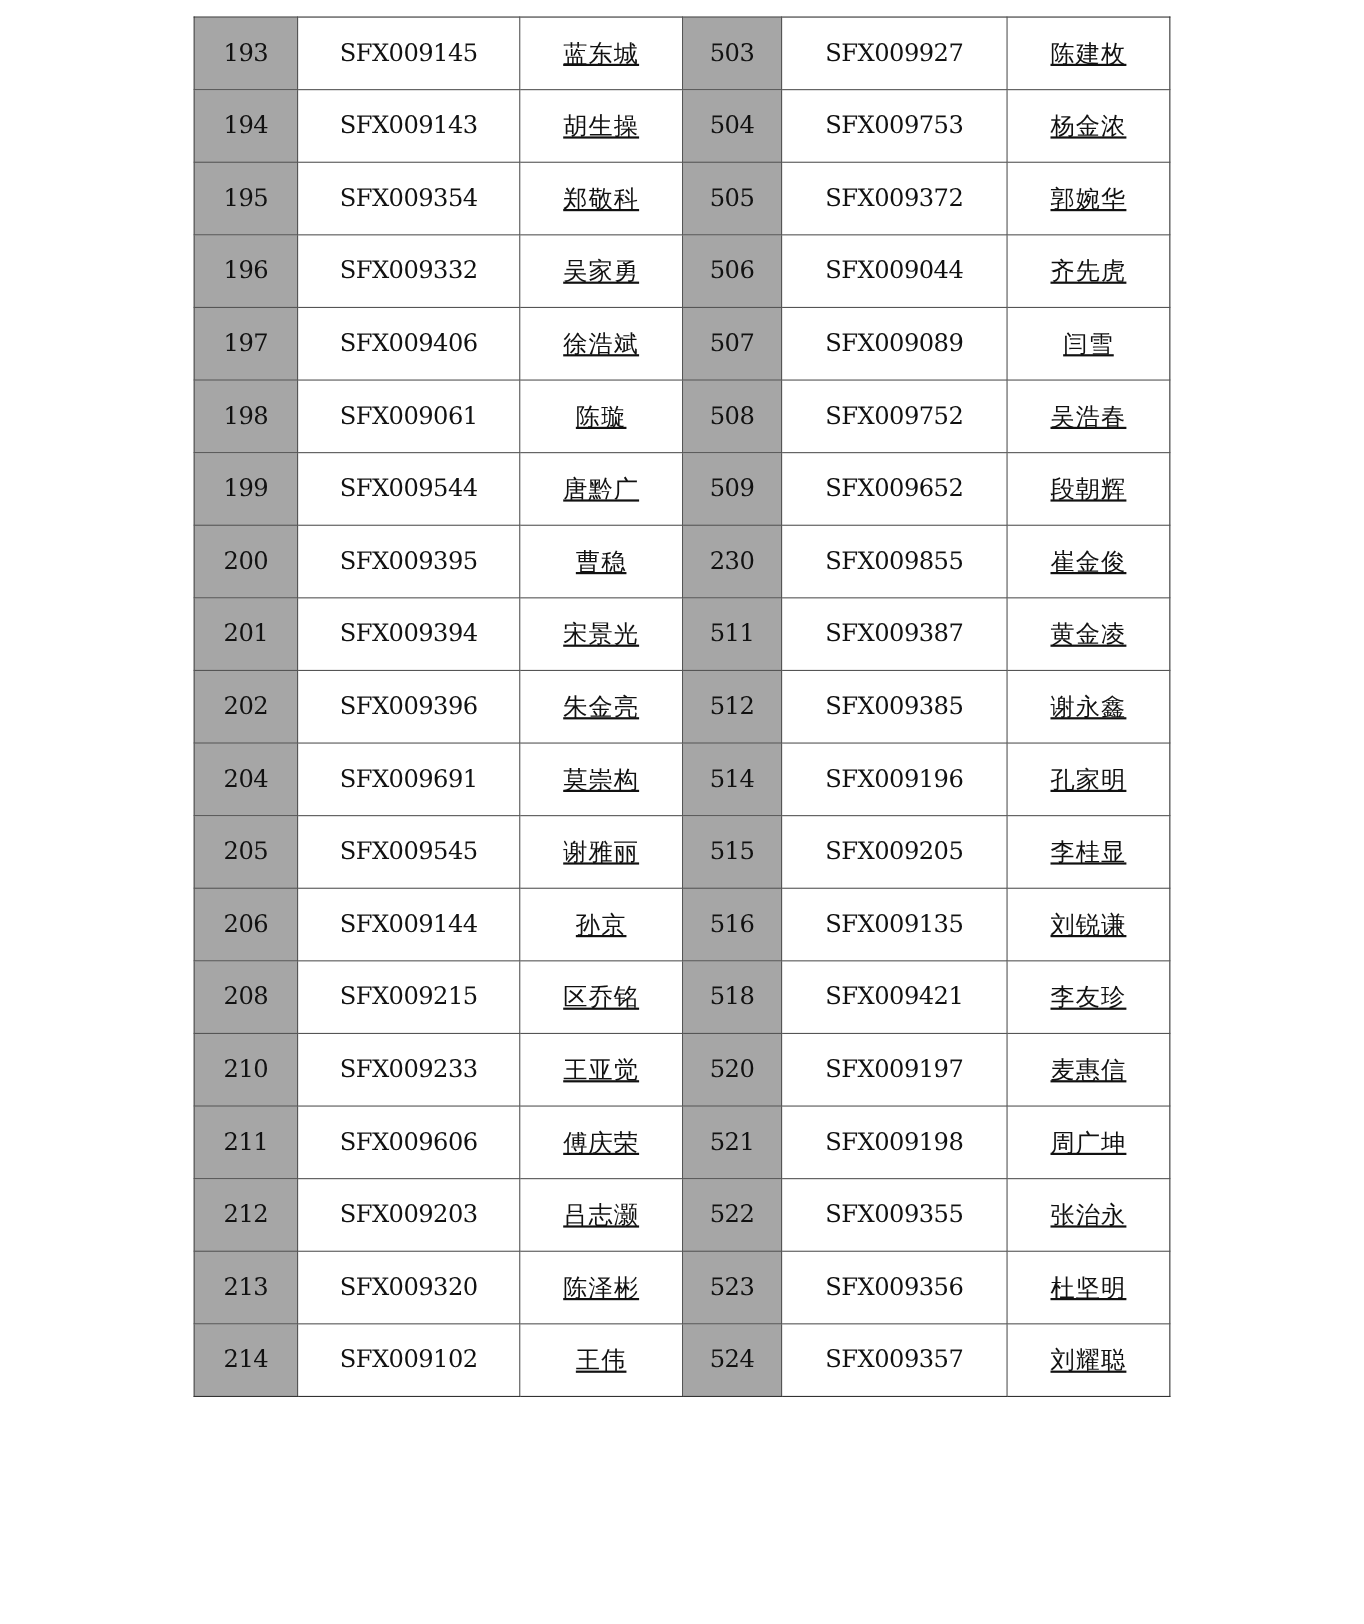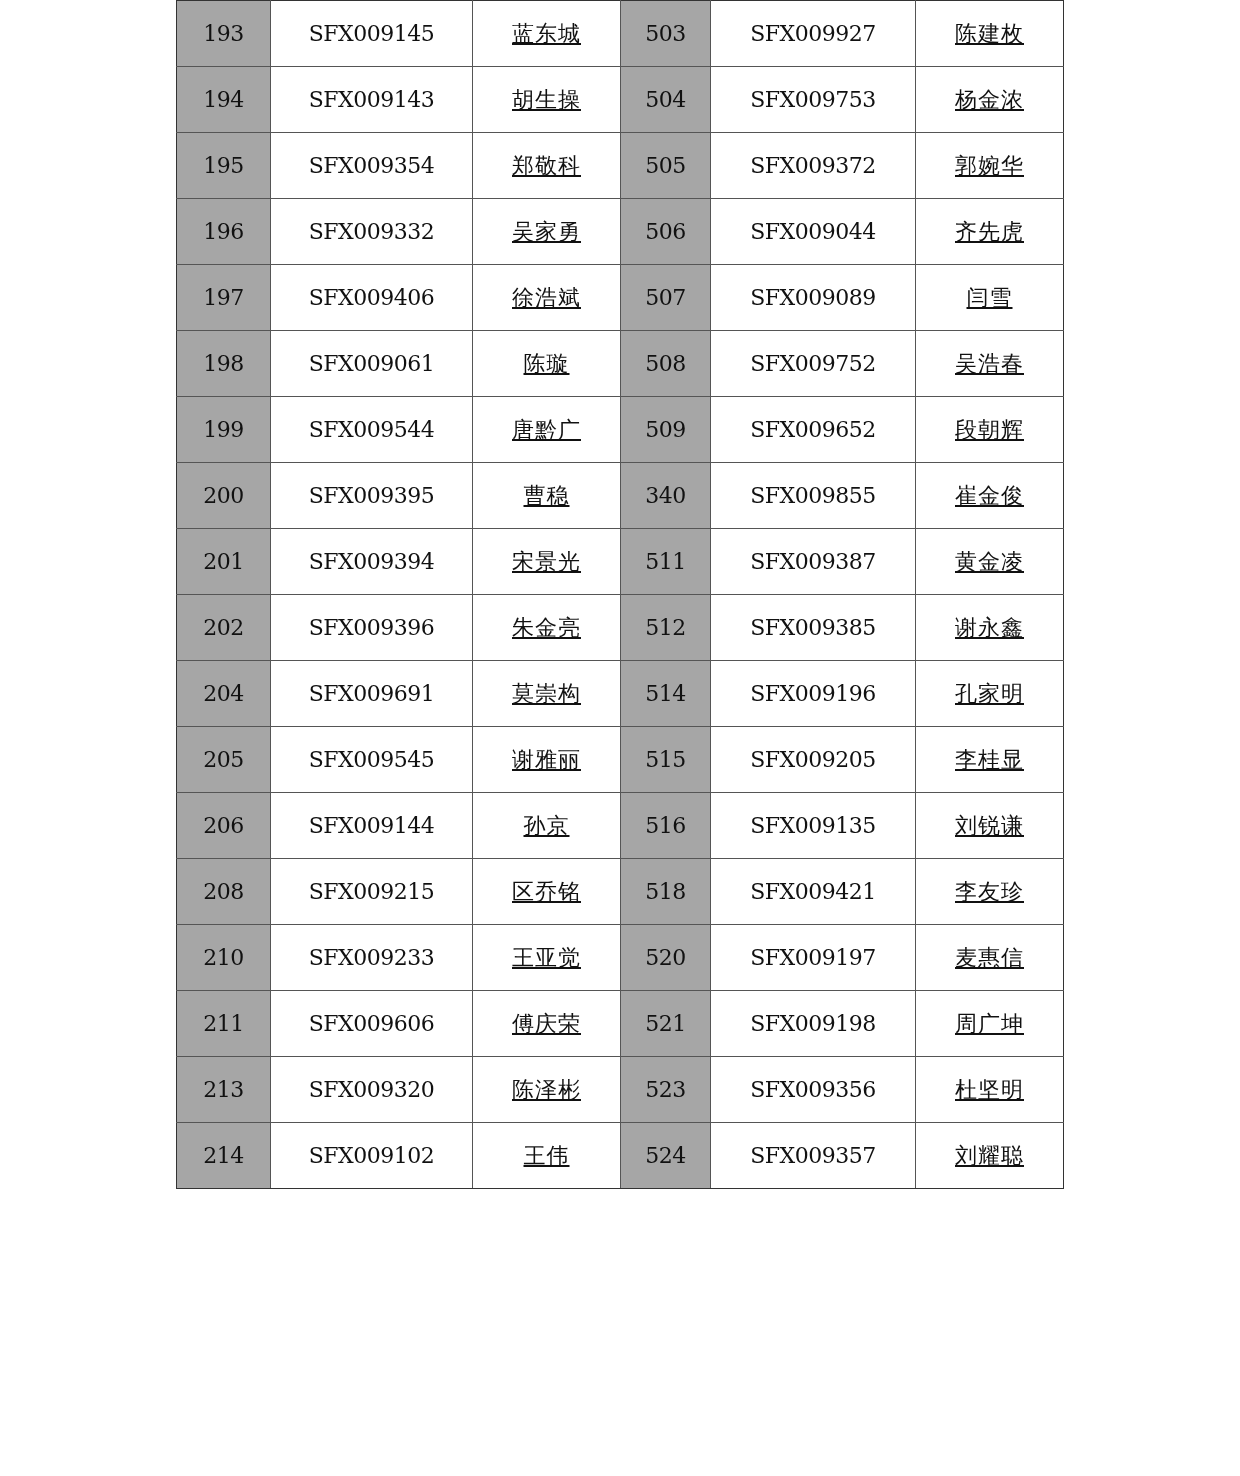--- a/index.html
+++ b/index.html
@@ -1,18 +1,18 @@
 <!DOCTYPE html>
 <html><head>
 <meta charset="utf-8">
 <style>
   html, body { margin: 0; padding: 0; background: #ffffff; }
   body { width: 1240px; height: 1476px; position: relative; overflow: hidden; }
   .sheet {
-    position: absolute; left: 176px; top: 0;
+    position: absolute; left: 176px; top: 15px;
     border-collapse: collapse;
     font-family: "DejaVu Serif", "Liberation Serif", serif;
     color: #111;
   }
   .sheet td {
     border: 1px solid #555;
     height: 65px;
     padding: 0;
     text-align: center;
     vertical-align: middle;
@@ -89,21 +89,21 @@
         <td class="code1">SFX009544</td>
         <td class="name1">唐黔广</td>
         <td class="num2">509</td>
         <td class="code2">SFX009652</td>
         <td class="name2 c5">段朝辉</td>
       </tr>
       <tr>
         <td class="num c0">200</td>
         <td class="code1">SFX009395</td>
         <td class="name1">曹稳</td>
-        <td class="num2">340</td>
+        <td class="num2">230</td>
         <td class="code2">SFX009855</td>
         <td class="name2 c5">崔金俊</td>
       </tr>
       <tr>
         <td class="num c0">201</td>
         <td class="code1">SFX009394</td>
         <td class="name1">宋景光</td>
         <td class="num2">511</td>
         <td class="code2">SFX009387</td>
         <td class="name2 c5">黄金凌</td>
@@ -158,20 +158,28 @@
       </tr>
       <tr>
         <td class="num c0">211</td>
         <td class="code1">SFX009606</td>
         <td class="name1">傅庆荣</td>
         <td class="num2">521</td>
         <td class="code2">SFX009198</td>
         <td class="name2 c5">周广坤</td>
       </tr>
       <tr>
+        <td class="num c0">212</td>
+        <td class="code1">SFX009203</td>
+        <td class="name1">吕志灏</td>
+        <td class="num2">522</td>
+        <td class="code2">SFX009355</td>
+        <td class="name2 c5">张治永</td>
+      </tr>
+      <tr>
         <td class="num c0">213</td>
         <td class="code1">SFX009320</td>
         <td class="name1">陈泽彬</td>
         <td class="num2">523</td>
         <td class="code2">SFX009356</td>
         <td class="name2 c5">杜坚明</td>
       </tr>
       <tr>
         <td class="num c0">214</td>
         <td class="code1">SFX009102</td>

